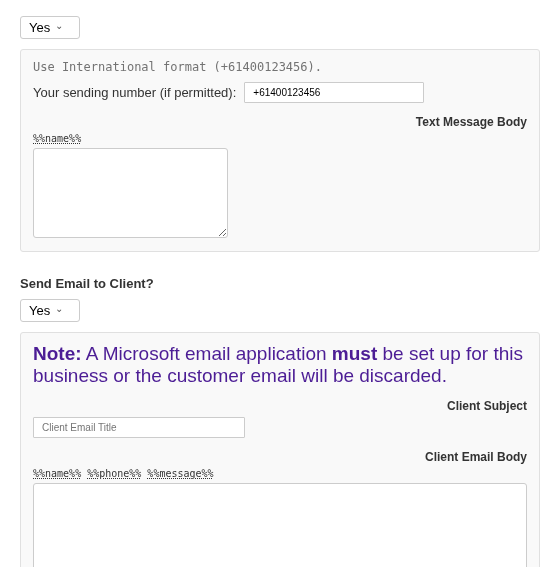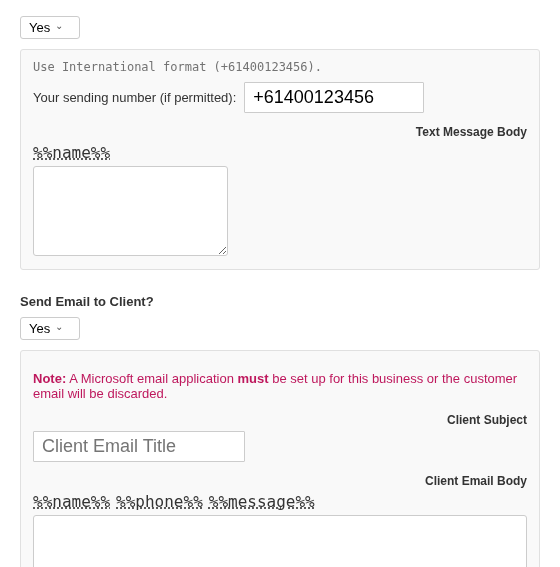--- a/index.html
+++ b/index.html
@@ -82,42 +82,42 @@
     .field-label {
       font-size: 13px;
       color: #333;
       white-space: nowrap;
     }
 
     .text-input {
       border: 1px solid #ccc;
       border-radius: 1px;
       padding: 4px 8px;
-      font-size: 18px;
+      font-size: 10px;
       outline: none;
       width: 180px;
     }
 
     .sub-label {
       font-size: 12px;
       font-weight: 600;
       margin-bottom: 4px;
       margin-top: 10px;
       text-align: right;
     }
 
     .token-row {
       display: flex;
       gap: 6px;
       margin-bottom: 4px;
       flex-wrap: wrap;
     }
 
     .token {
-      font-size: 16px;
+      font-size: 10px;
       font-family: monospace;
       color: #333;
       text-decoration: underline;
       text-decoration-style: dotted;
       cursor: pointer;
     }
 
     textarea {
       width: 100%;
       border: 1px solid #ccc;
@@ -132,23 +132,22 @@
     .sms-textarea {
       height: 90px;
       width: 195px;
     }
 
     .email-textarea {
       height: 110px;
     }
 
     .note-box {
-      margin-top: 10px;
-      font-size: 13px;
-      color: #be185d;
+      font-size: 19px;
+      color: #4c1d95;
     }
 
     .note-box strong {
       font-weight: 700;
     }
 
     .client-subject-input {
       width: 212px;
     }
   </style>

